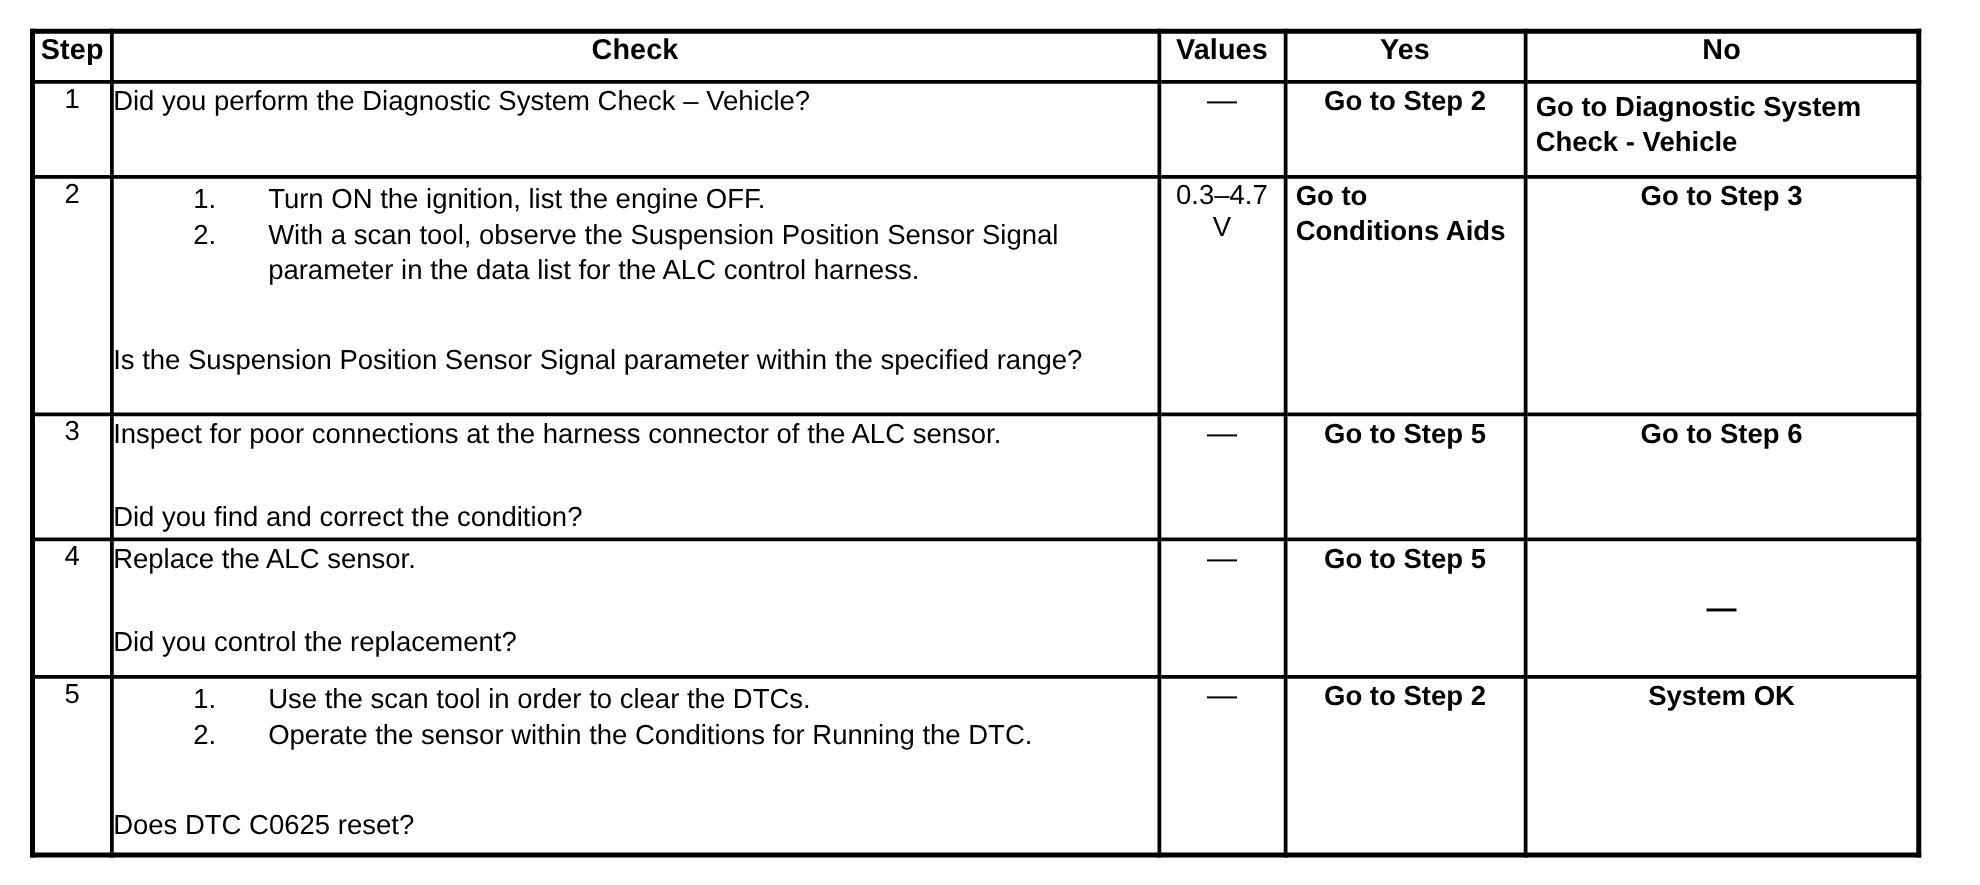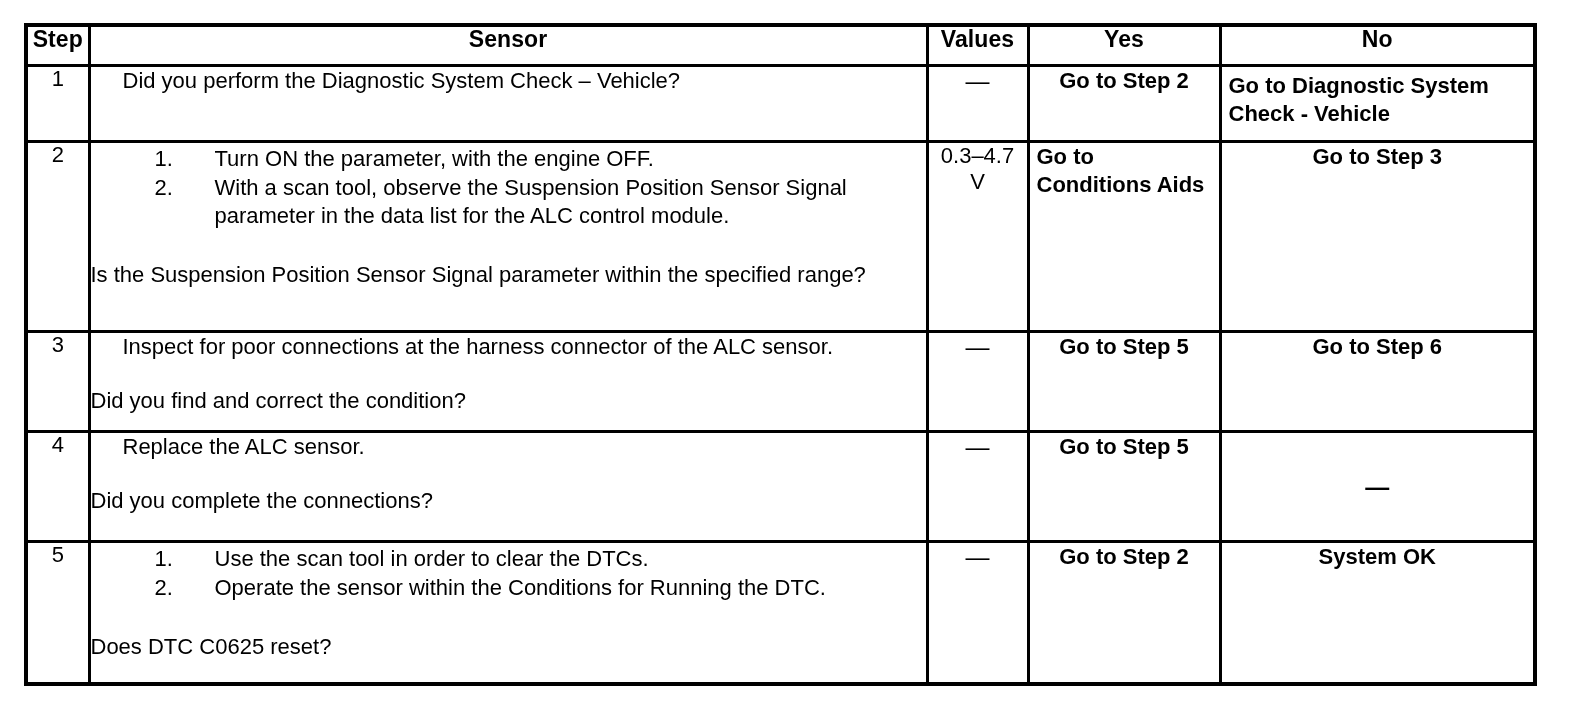--- a/index.html
+++ b/index.html
@@ -69,25 +69,24 @@
   
   td.action {
     font-size: 22px;
     line-height: 1.27;
     padding: 5px 8px 4px 8px;
     text-align: left;
   }
   td.action .lead {
     display: block;
     white-space: nowrap;
-    margin-left: 32px;
   }
   td.action .tail {
     display: block;
-    margin-top: 4px;
+    margin-top: 17px;
   }
   td.action ol.steps {
     list-style: none;
     margin: 2px 0 0 0;
     padding: 0;
   }
   td.action ol.steps li {
     position: relative;
     padding-left: 124px;
     margin: 0 0 1px 0;
@@ -156,21 +155,21 @@
       <col class="c-step">
         <col class="c-action">
         <col class="c-values">
         <col class="c-yes">
         <col class="c-no">
     </colgroup>
 
     <thead>
       <tr>
         <th>Step</th>
-        <th>Sensor</th>
+        <th>Check</th>
         <th>Values</th>
         <th>Yes</th>
         <th>No</th>
       </tr>
     </thead>
 
     <tbody>
 
       <tr style="height:76px;">
         <td class="step">1</td>
@@ -184,25 +183,25 @@
           <span class="ln">Check - Vehicle</span>
         </td>
       </tr>
 
       <tr style="height:190px;">
         <td class="step">2</td>
         <td class="action">
           <ol class="steps">
             <li>
               <span class="num">1.</span>
-              <span>Turn ON the parameter, with the engine OFF.</span>
+              <span>Turn ON the ignition, list the engine OFF.</span>
             </li>
             <li>
               <span class="num">2.</span>
-              <span>With a scan tool, observe the Suspension Position Sensor Signal parameter in the data list for the ALC control module.</span>
+              <span>With a scan tool, observe the Suspension Position Sensor Signal parameter in the data list for the ALC control harness.</span>
             </li>
           </ol>
           <span class="gap"></span>
           <span class="tail">Is the Suspension Position Sensor Signal parameter within the specified range?</span>
         </td>
         <td class="values">
           <span class="vline">0.3–4.7</span>
           <span class="vline">V</span>
         </td>
         <td class="yes left">
@@ -222,21 +221,21 @@
         <td class="values dash">—</td>
         <td class="yes">Go to Step 5</td>
         <td class="no">Go to Step 6</td>
       </tr>
 
       <tr style="height:110px;">
         <td class="step">4</td>
         <td class="action">
           <span class="lead">Replace the ALC sensor.</span>
           <span class="gap small"></span>
-          <span class="tail">Did you complete the connections?</span>
+          <span class="tail">Did you control the replacement?</span>
         </td>
         <td class="values dash">—</td>
         <td class="yes">Go to Step 5</td>
         <td class="no mid">—</td>
       </tr>
 
       <tr style="height:142px;">
         <td class="step">5</td>
         <td class="action">
           <ol class="steps">

